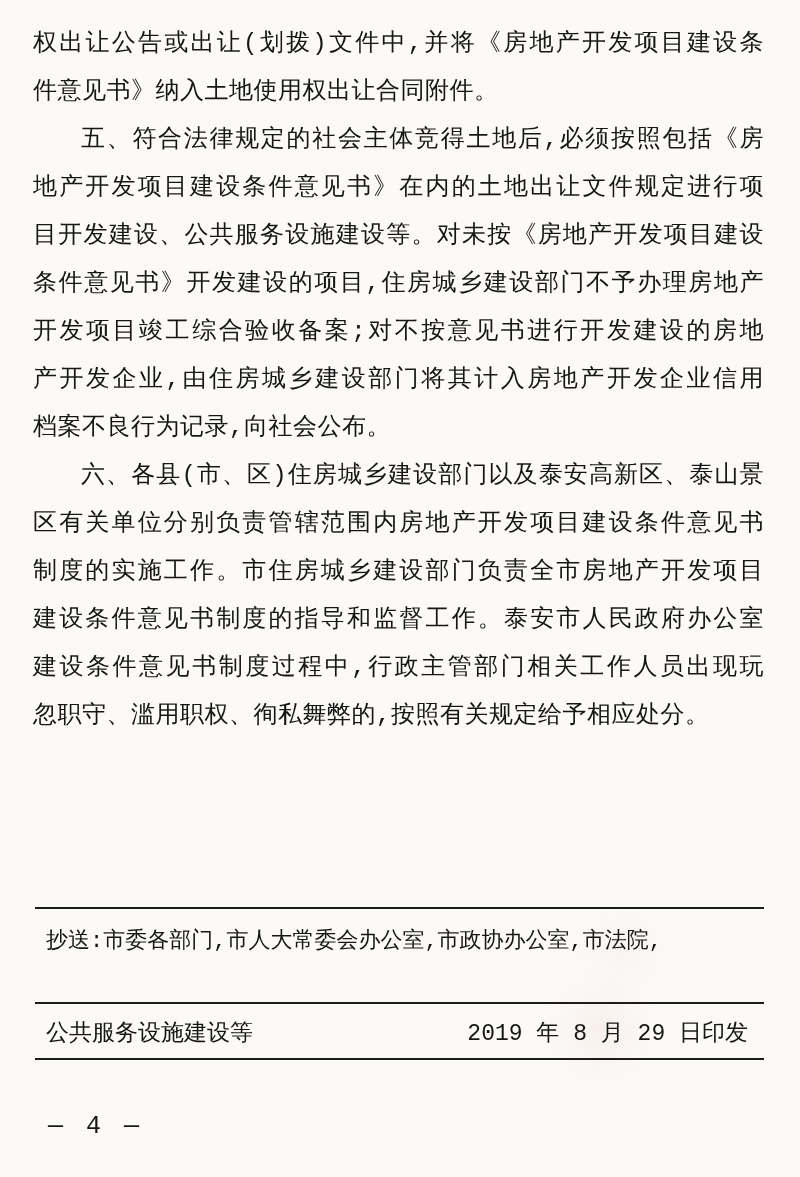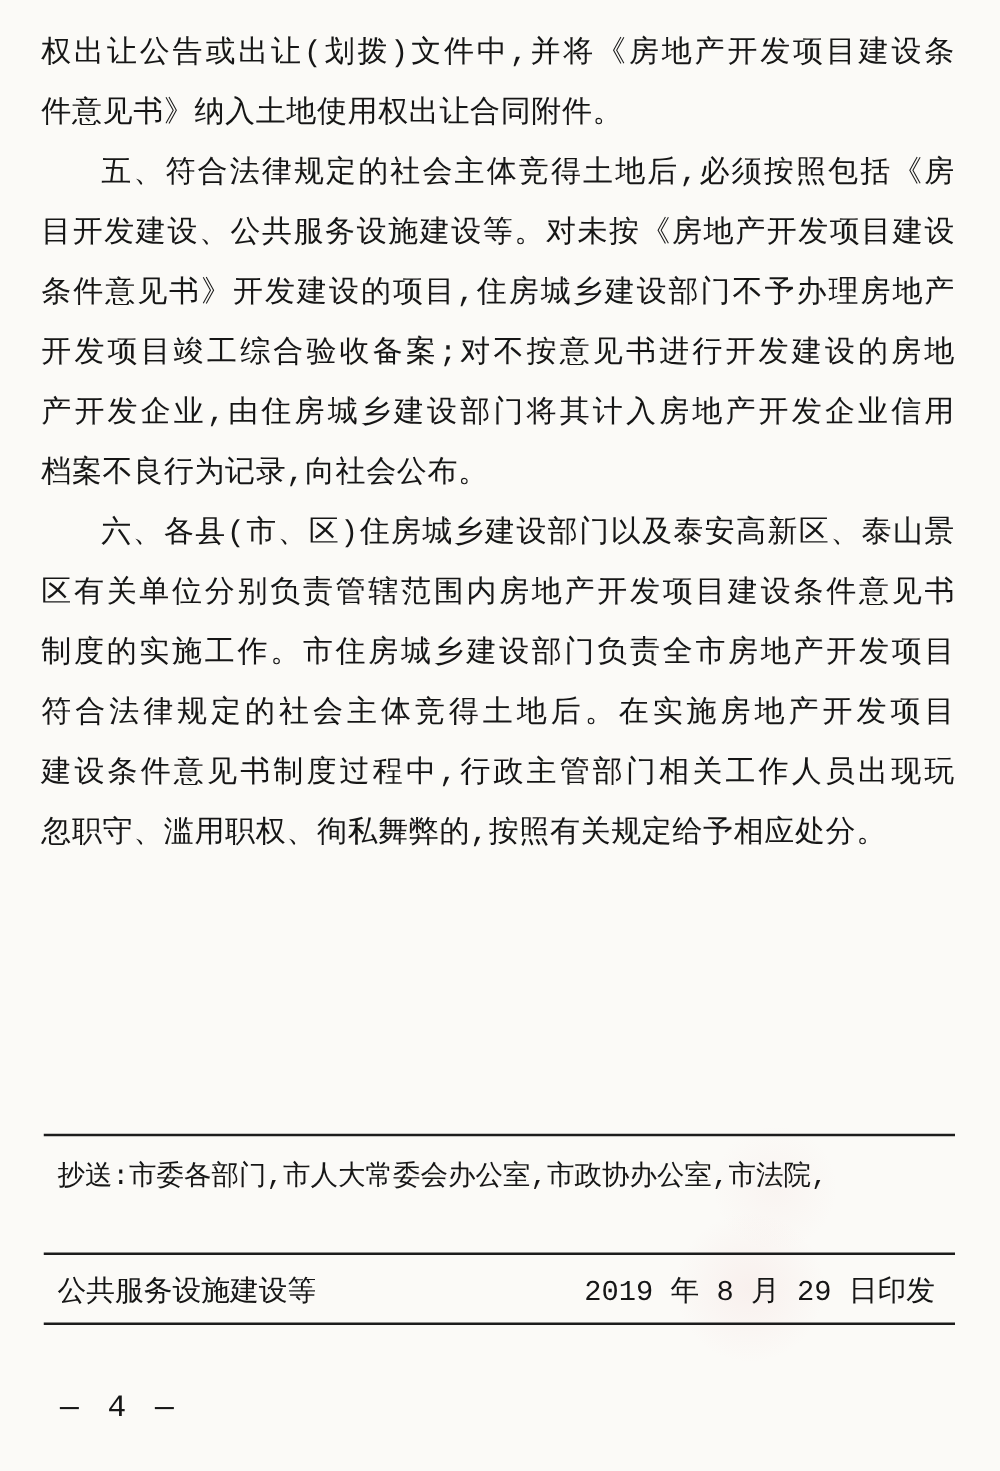--- a/index.html
+++ b/index.html
@@ -93,29 +93,30 @@
 </style>
 </head>
 <body>
 
 <div class="page">
 
   <main class="body-text" id="body-text">
       <div class="text-line">权出让公告或出让(划拨)文件中,并将《房地产开发项目建设条</div>
       <div class="text-line last">件意见书》纳入土地使用权出让合同附件。</div>
       <div class="text-line indent">五、符合法律规定的社会主体竞得土地后,必须按照包括《房</div>
+      <div class="text-line">地产开发项目建设条件意见书》在内的土地出让文件规定进行项</div>
       <div class="text-line">目开发建设、公共服务设施建设等。对未按《房地产开发项目建设</div>
       <div class="text-line">条件意见书》开发建设的项目,住房城乡建设部门不予办理房地产</div>
       <div class="text-line">开发项目竣工综合验收备案;对不按意见书进行开发建设的房地</div>
       <div class="text-line">产开发企业,由住房城乡建设部门将其计入房地产开发企业信用</div>
       <div class="text-line last">档案不良行为记录,向社会公布。</div>
       <div class="text-line indent">六、各县(市、区)住房城乡建设部门以及泰安高新区、泰山景</div>
       <div class="text-line">区有关单位分别负责管辖范围内房地产开发项目建设条件意见书</div>
       <div class="text-line">制度的实施工作。市住房城乡建设部门负责全市房地产开发项目</div>
-      <div class="text-line">符合法律规定的社会主体竞得土地后。在实施房地产开发项目</div>
+      <div class="text-line">建设条件意见书制度的指导和监督工作。泰安市人民政府办公室</div>
       <div class="text-line">建设条件意见书制度过程中,行政主管部门相关工作人员出现玩</div>
       <div class="text-line last">忽职守、滥用职权、徇私舞弊的,按照有关规定给予相应处分。</div>
     </main>
 
   <div class="rule rule-top"></div>
 
   <div class="cc-block">
     <div class="cc-line-first"><span>抄送:</span><span>市委各部门,市人大常委会办公室,市政协办公室,市法院,</span></div>
   </div>
 

